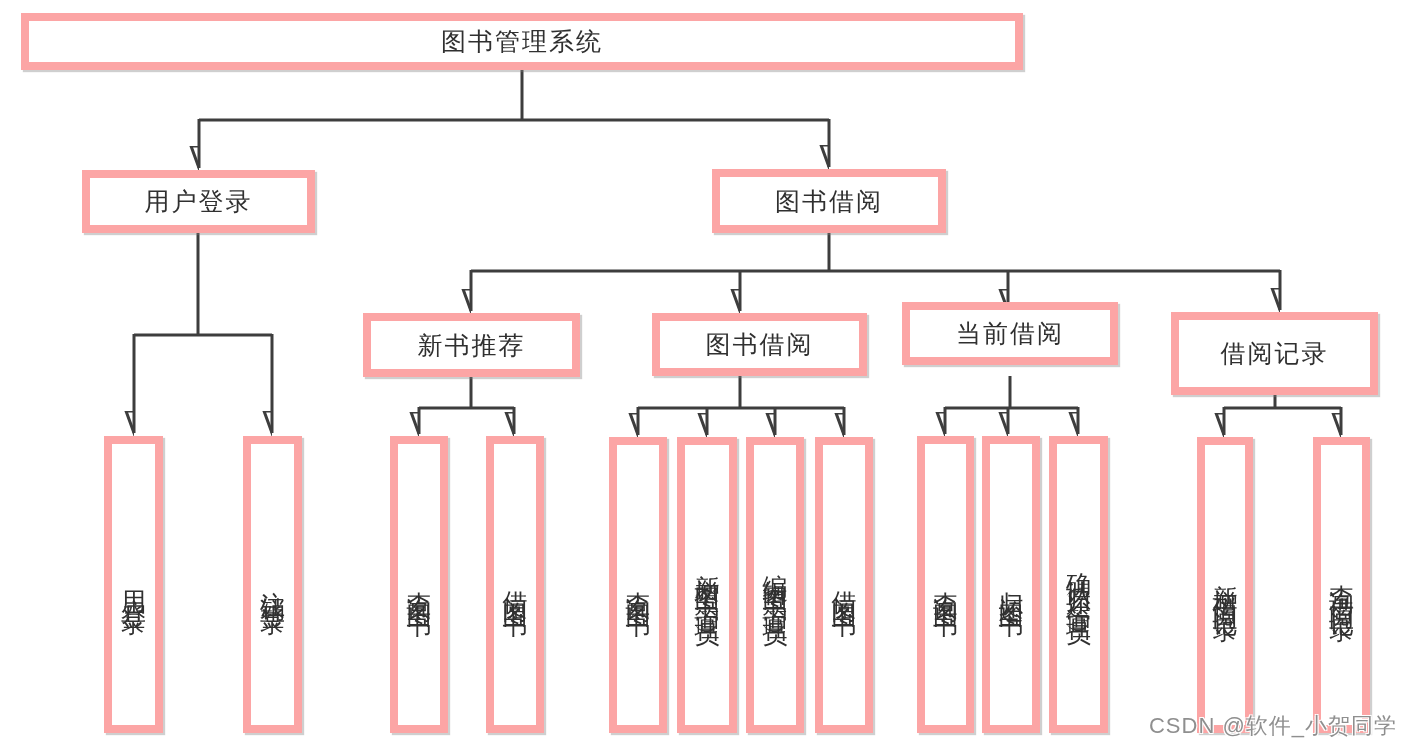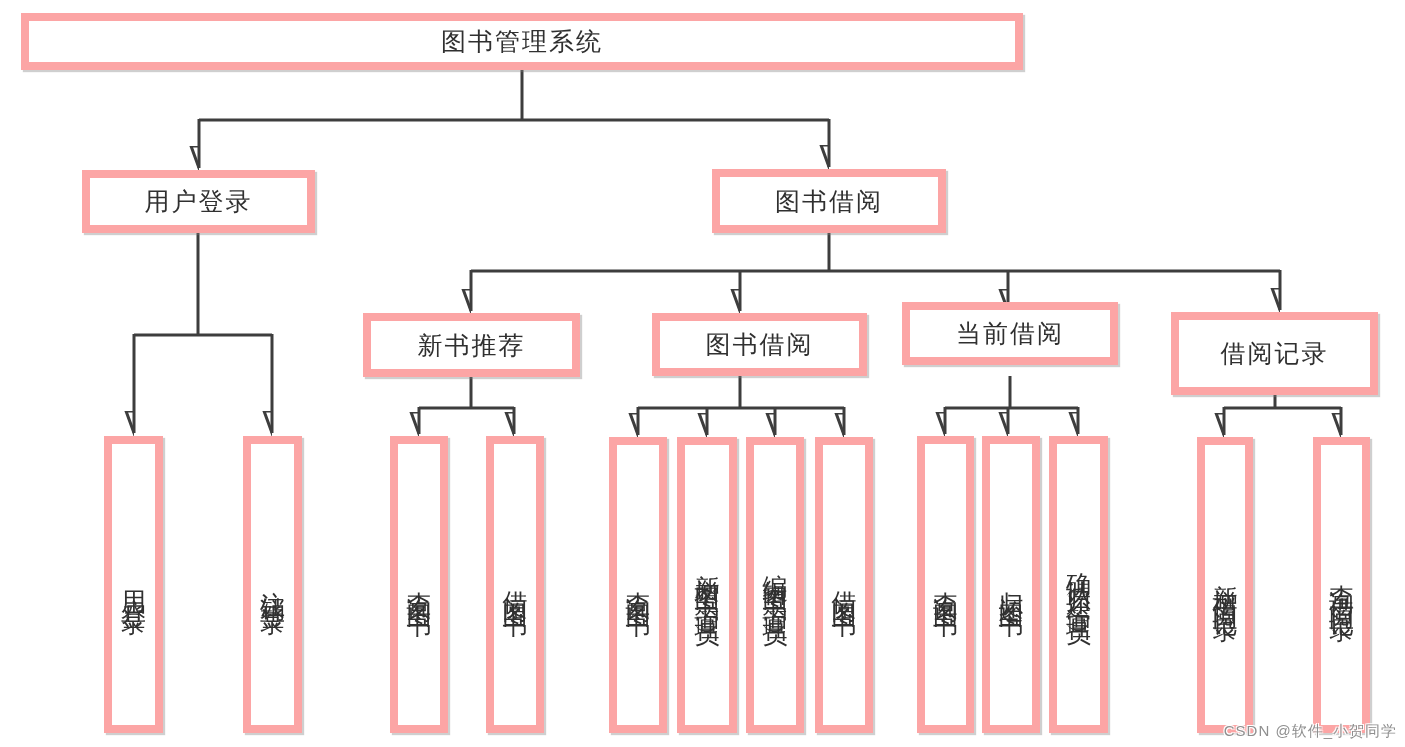--- a/index.html
+++ b/index.html
@@ -47,21 +47,21 @@
     writing-mode: vertical-rl;
     text-orientation: mixed;
     font-size: 25px;
     letter-spacing: 7px;
     line-height: 1;
   }
   .watermark {
     position: absolute;
     right: 8px;
     bottom: 6px;
-    font-size: 15px;
+    font-size: 22px;
     letter-spacing: 1px;
     color: #8f8f8f;
     text-shadow: 1px 1px 0 #ffffff, -1px -1px 0 #ffffff, 1px -1px 0 #ffffff, -1px 1px 0 #ffffff;
     white-space: nowrap;
   }
 </style>
 </head>
 <body>
 
 <div class="canvas">

